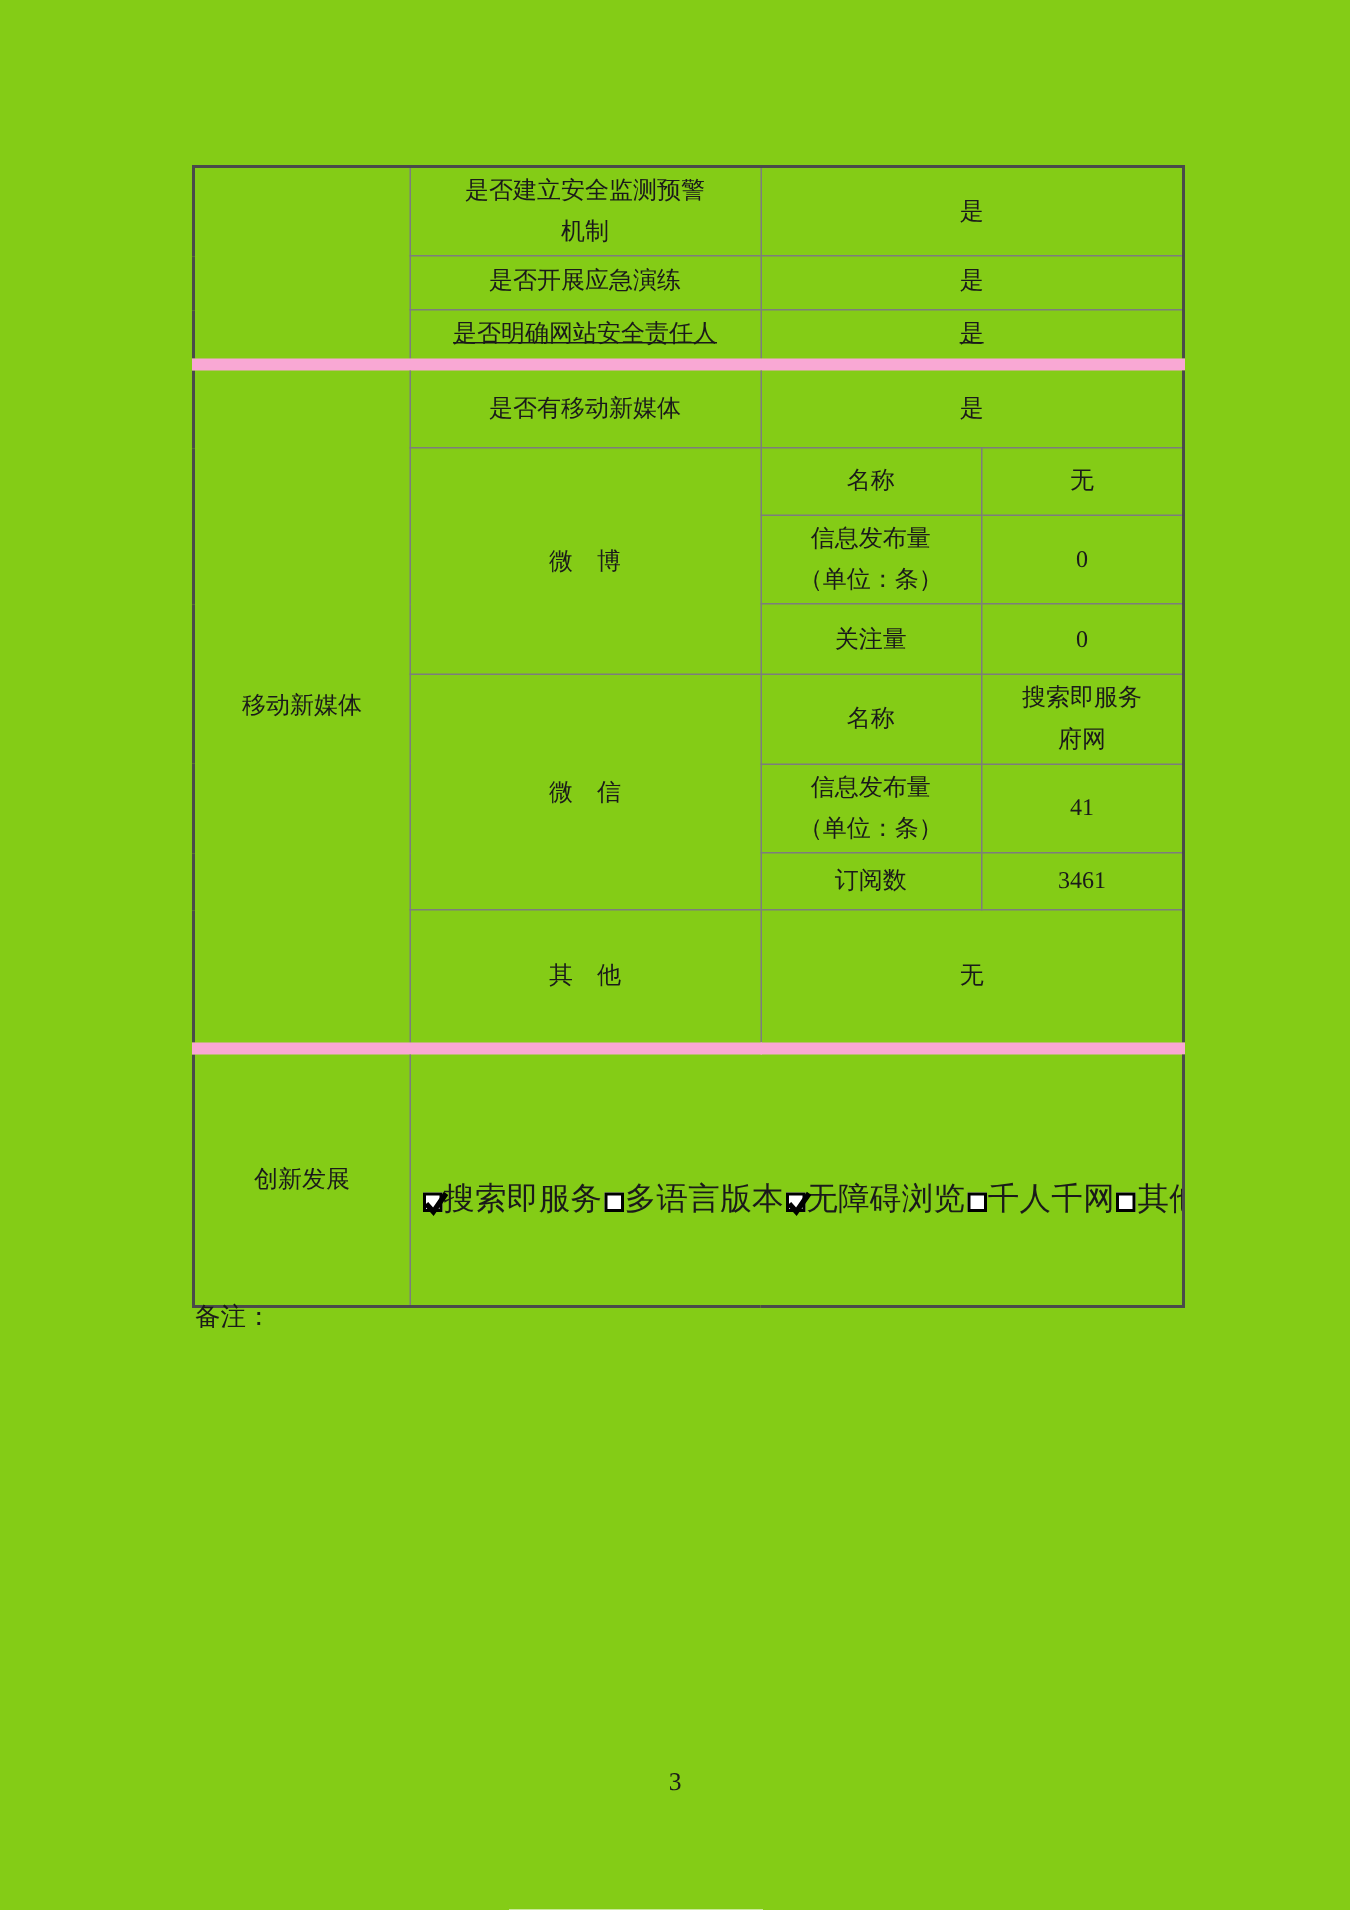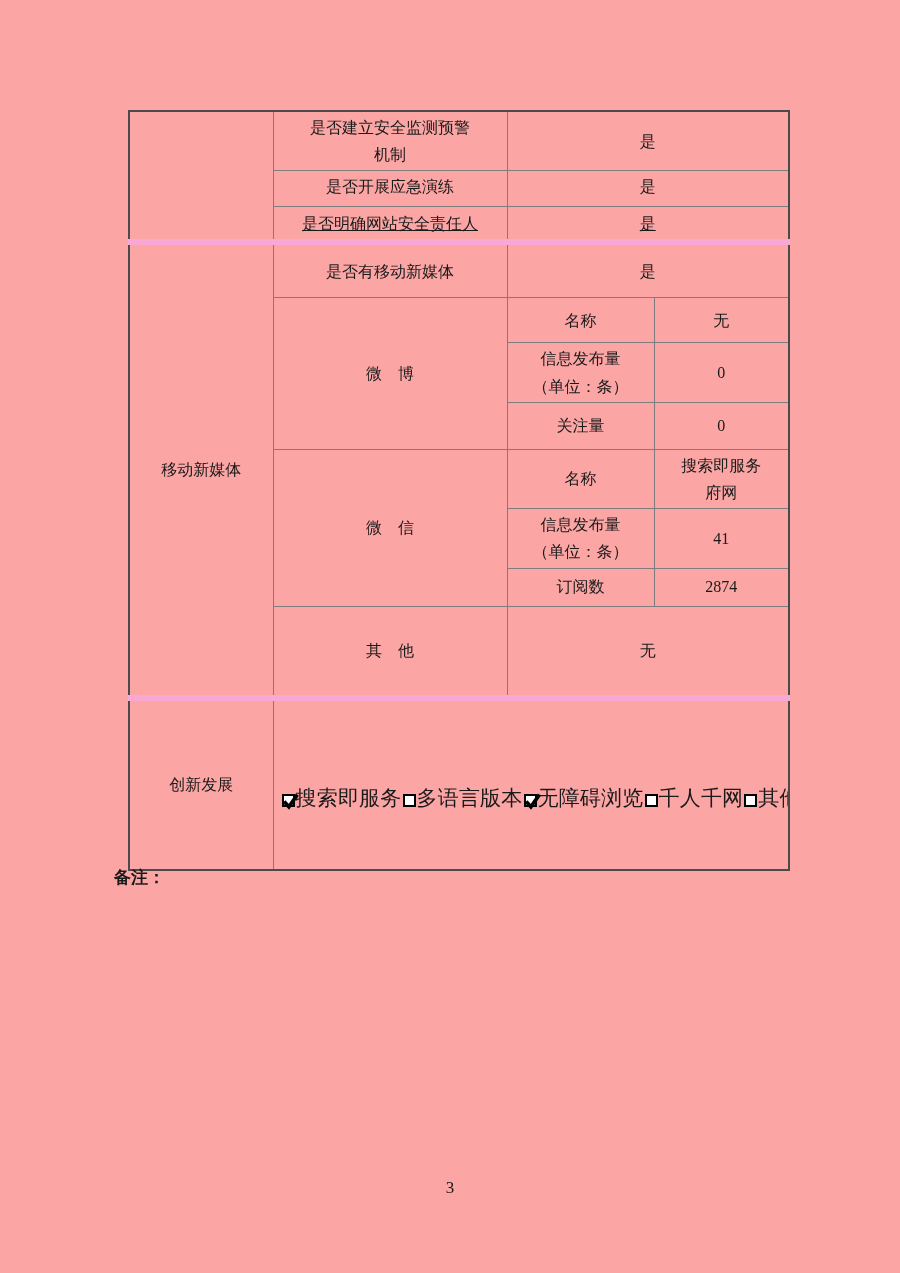--- a/index.html
+++ b/index.html
@@ -2,36 +2,36 @@
 <html><head>
 <meta charset="utf-8">
 <style>
   * { box-sizing: border-box; }
   html, body { margin: 0; padding: 0; background: #ffffff; }
   body {
     width: 900px; height: 1273px;
     font-family: "Liberation Serif", "DejaVu Serif", serif;
     color: #1a1a1a;
   }
-  .page { position: relative; width: 900px; height: 1273px; background: #fca5a5; overflow: hidden; }
+  .page { position: relative; width: 900px; height: 1273px; background: #84cc16; overflow: hidden; }
 
   table.report {
     position: absolute; left: 128px; top: 110px; width: 660px;
     border-collapse: collapse; table-layout: fixed;
     border: 2px solid #4a4a4a;
   }
   table.report td {
     border: 1px solid #7d7d7d;
     text-align: center; vertical-align: middle;
     font-size: 16px; line-height: 1.7;
     white-space: pre-line;
     padding: 2px 8px;
     overflow: hidden;
   }
-  tr.section-top td { border-top: 6px solid #f9a8d4; }
+  tr.section-top td { border-top: 8px solid #f9a8d4; }
 
   tr.r1  { height: 53px; }
   tr.r2  { height: 36px; font-family: Liberation Mono, monospace; }
   tr.r3  { height: 35px; text-decoration: underline; }
   tr.r4  { height: 56px; }
   tr.r5  { height: 45px; }
   tr.r6  { height: 52px; }
   tr.r7  { height: 47px; }
   tr.r8  { height: 55px; }
   tr.r9  { height: 57px; }
@@ -43,22 +43,22 @@
   .cbx {
     display: inline-block; width: 13px; height: 13px;
     border: 2px solid #000; background: #fff;
     vertical-align: -2px; position: relative; margin: 0 1px 0 0;
   }
   .cbx svg { position: absolute; left: -2px; top: -3px; width: 17px; height: 17px; display: none; }
   .cbx[data-checked="true"] svg { display: block; }
   .cbx-label { padding-right: 1px; }
 
   .remarks {
-    position: absolute; left: 114px; top: 866px;
-    font-weight: bold; font-size: 17px;
+    position: absolute; left: 130px; top: 866px;
+    font-weight: normal; font-size: 17px;
   }
   .page-number {
     position: absolute; left: 0; top: 1178px; width: 100%;
     text-align: center; font-size: 17px;
   }
 </style>
 </head>
 <body>
 
 <div class="page">
@@ -112,21 +112,21 @@
       <td>搜索即服务
 府网</td>
     </tr>
     <tr class="r9">
       <td>信息发布量
 （单位：条）</td>
       <td>41</td>
     </tr>
     <tr class="r10">
       <td>订阅数</td>
-      <td>2874</td>
+      <td>3461</td>
     </tr>
     <tr class="r11">
       <td>其　他</td>
       <td colspan="2">无</td>
     </tr>
 
     <tr class="r12 section-top">
       <td>创新发展</td>
       <td colspan="3">
         <span class="cbx-line">

